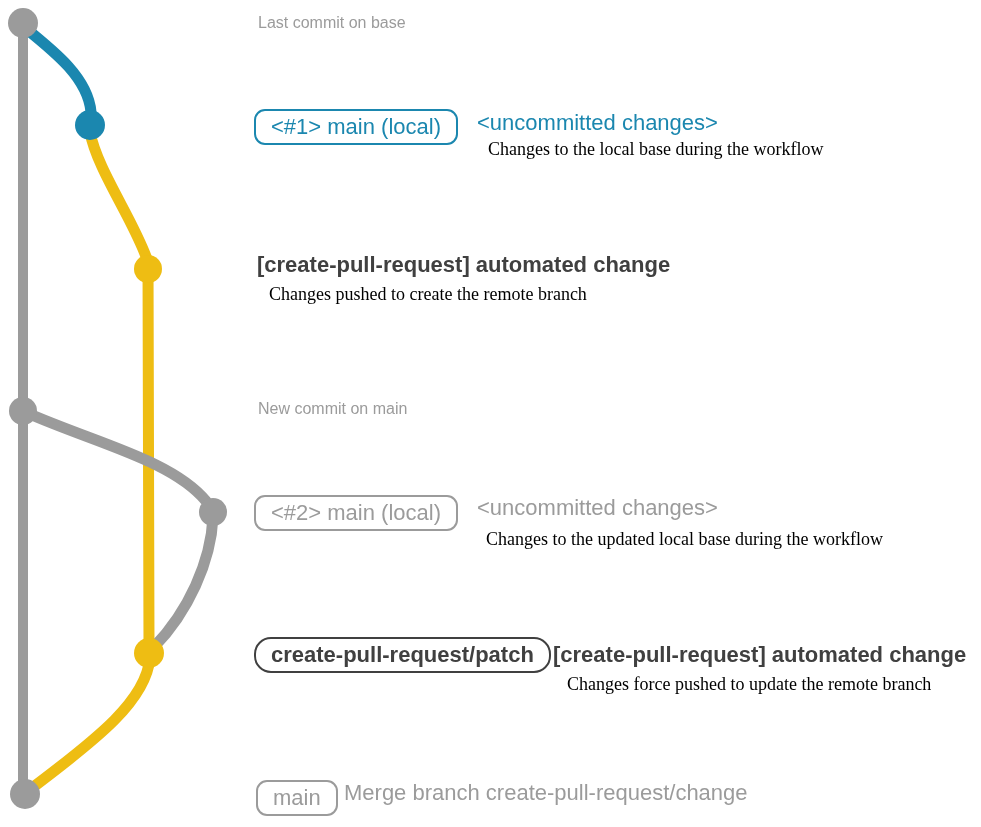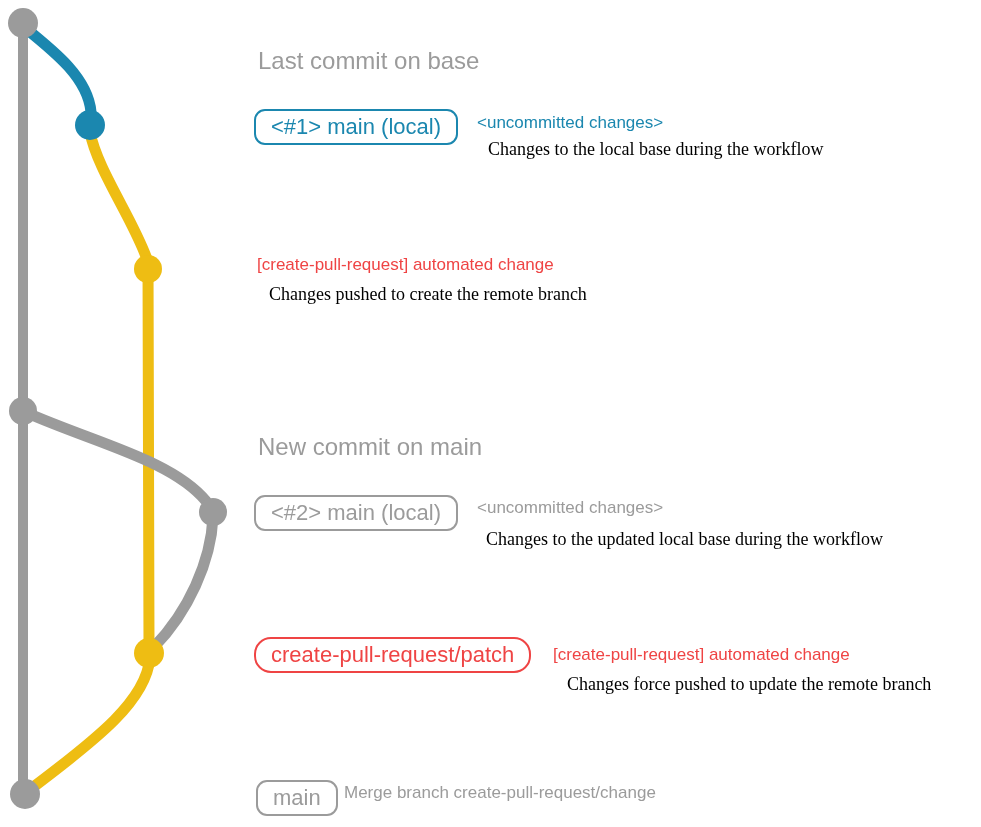--- a/index.html
+++ b/index.html
@@ -2,30 +2,30 @@
 <html><head>
 <meta charset="utf-8">
 <style>
   html,body{margin:0;padding:0;}
   body{
     width:981px;height:827px;position:relative;background:#ffffff;
     font-family:"Liberation Sans", sans-serif;overflow:hidden;
   }
   .graph-svg{position:absolute;left:0;top:0;}
   .abs{position:absolute;white-space:nowrap;}
-  .label{font-size:24px;line-height:24px;margin-top:38px;}
-  .title{font-size:17px;line-height:24px;}
+  .label{font-size:16px;line-height:24px;}
+  .title{font-size:22px;line-height:24px;}
   .note{font-family:"Liberation Serif", serif;font-size:18px;line-height:22px;color:#000000;}
   .badge{
     display:inline-block;border:2px solid currentColor;border-radius:11px;
     padding:5px 15px;font-size:22px;line-height:22px;background:#ffffff;
   }
   .c-gray{color:#9b9b9b;}
   .c-blue{color:#1b87af;}
-  .c-yellow{color:#ef4444;}
+  .c-yellow{color:#404040;font-weight:bold;}
 </style>
 </head>
 <body>
 
 <svg class="graph-svg" width="250" height="827" viewBox="0 0 250 827">
 
   <path d="M 23 23 L 23 794" fill="none" stroke-width="10" stroke-linecap="round" stroke="#9b9b9b"></path>
 
   <path d="M 24 27 C 55 52, 88 78, 91 112" fill="none" stroke-width="11" stroke-linecap="round" stroke="#1b87af"></path>
 

